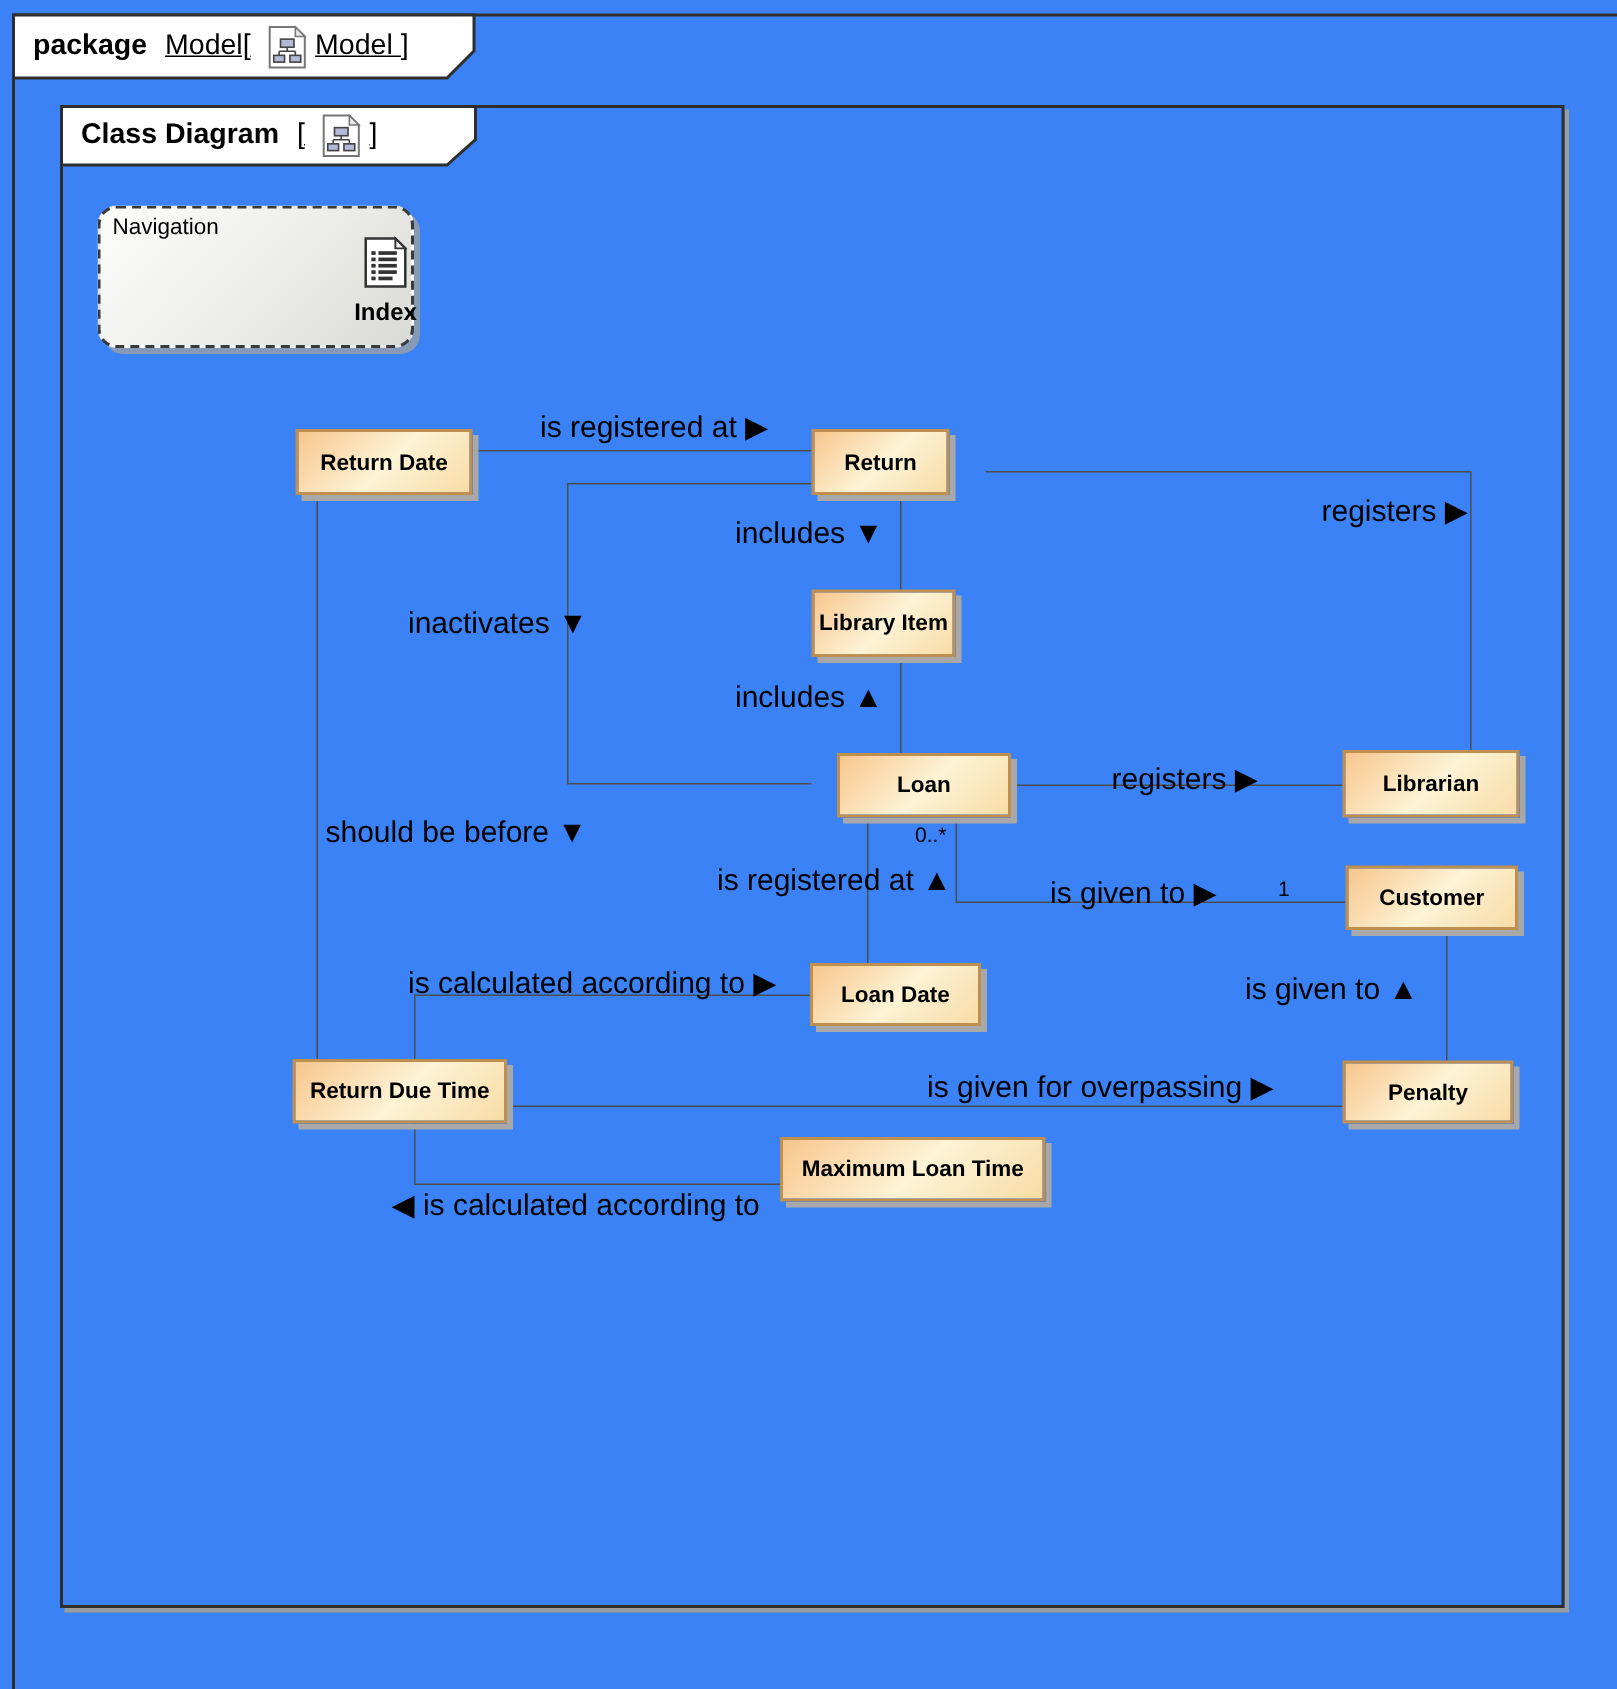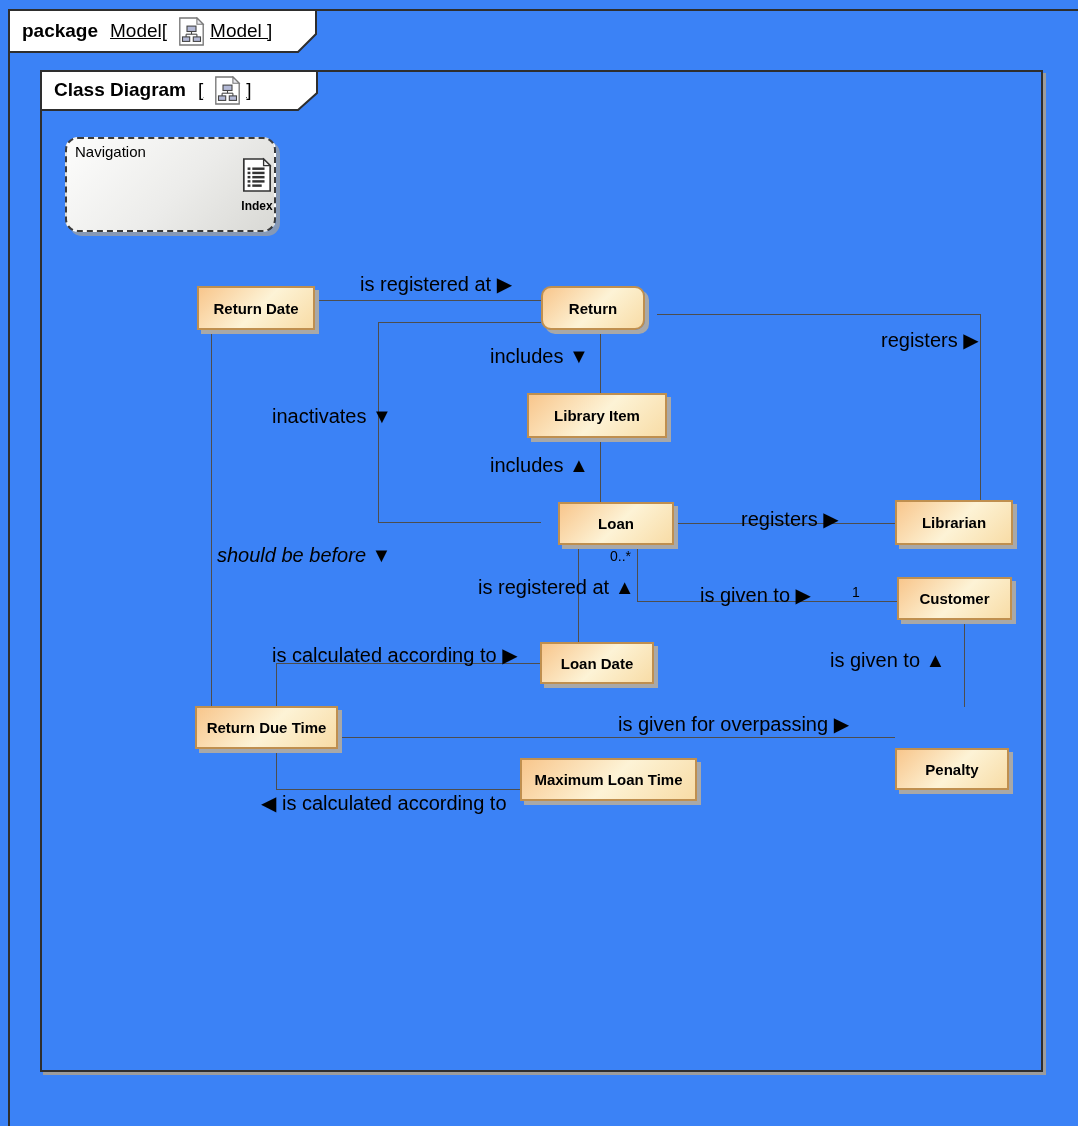--- a/index.html
+++ b/index.html
@@ -16,21 +16,21 @@
   .tab-text .seg{margin-right:6px;text-decoration:underline;}
   .tab-text .icon{margin:0 5px;display:inline-flex;}
   .nav-box{
     position:absolute;left:65px;top:137px;width:211px;height:95px;box-sizing:border-box;
     border:2px dashed #3a3a3a;border-radius:13px;
     background:linear-gradient(135deg,#fdfdfc 0%,#ececea 55%,#d9d9d5 100%);
     box-shadow:4px 4px 0 rgba(160,160,160,0.75);
   }
   .nav-title{position:absolute;left:8px;top:4px;font-size:15px;}
   .nav-index{position:absolute;left:155px;top:18px;width:70px;display:flex;flex-direction:column;align-items:center;cursor:pointer;}
-  .nav-index .cap{font-size:12px;font-weight:bold;margin-top:2px;}
+  .nav-index .cap{font-size:16px;font-weight:bold;margin-top:2px;}
   .cls{
     position:absolute;box-sizing:border-box;border:2px solid #bf8f4f;
     background:linear-gradient(135deg,#f8c68c 0%,#fdf3d6 52%,#f8dca6 100%);
     box-shadow:4px 4px 0 #a8a8a8;
     display:flex;align-items:center;justify-content:center;
     font-size:15px;font-weight:bold;text-align:center;cursor:pointer;
   }
   .ln{position:absolute;background:#4d4d4d;}
   .lbl{position:absolute;font-size:20px;white-space:nowrap;}
   .mult{position:absolute;font-size:14px;white-space:nowrap;}
@@ -129,55 +129,55 @@
   <div class="ln" style="left:276px;top:663px;width:264px;height:1px;"></div>
   <div class="ln" style="left:276px;top:749px;width:1px;height:40px;"></div>
   <div class="ln" style="left:276px;top:789px;width:244px;height:1px;"></div>
 
   <div class="lbl" style="left:360px;top:272px;">is registered at ▶</div>
   <div class="lbl" style="left:490px;top:345px;">includes ▼</div>
   <div class="lbl" style="left:272px;top:405px;">inactivates ▼</div>
   <div class="lbl" style="left:490px;top:454px;">includes ▲</div>
   <div class="lbl" style="left:881px;top:328px;">registers ▶</div>
   <div class="lbl" style="left:741px;top:507px;">registers ▶</div>
-  <div class="lbl" style="left:217px;top:544px;font-style:italic;">should be before ▼</div>
+  <div class="lbl" style="left:217px;top:544px;">should be before ▼</div>
   <div class="lbl" style="left:466px;top:576px;margin-left:12px;">is registered at ▲</div>
   <div class="lbl" style="left:700px;top:583px;">is given to ▶</div>
   <div class="lbl" style="left:830px;top:649px;">is given to ▲</div>
   <div class="lbl" style="left:272px;top:643px;">is calculated according to ▶</div>
   <div class="lbl" style="left:618px;top:712px;">is given for overpassing ▶</div>
   <div class="lbl" style="left:261px;top:791px;">◀ is calculated according to</div>
 
   <div class="mult" style="left:610px;top:548px;">0..*</div>
   <div class="mult" style="left:852px;top:584px;">1</div>
 
   <div class="cls" style="left:197px;top:286px;width:118px;height:44px;">
       <span>Return Date</span>
     </div>
-  <div class="cls" style="left:541px;top:286px;width:104px;height:44px;border-radius:10px;">
+  <div class="cls" style="left:541px;top:286px;width:92px;height:44px;">
       <span>Return</span>
     </div>
-  <div class="cls" style="left:527px;top:393px;width:140px;height:45px;">
+  <div class="cls" style="left:541px;top:393px;width:96px;height:45px;">
       <span>Library Item</span>
     </div>
   <div class="cls" style="left:558px;top:502px;width:116px;height:43px;">
       <span>Loan</span>
     </div>
   <div class="cls" style="left:895px;top:500px;width:118px;height:45px;">
       <span>Librarian</span>
     </div>
   <div class="cls" style="left:897px;top:577px;width:115px;height:43px;">
       <span>Customer</span>
     </div>
   <div class="cls" style="left:540px;top:642px;width:114px;height:42px;">
       <span>Loan Date</span>
     </div>
   <div class="cls" style="left:195px;top:706px;width:143px;height:43px;">
       <span>Return Due Time</span>
     </div>
-  <div class="cls" style="left:895px;top:707px;width:114px;height:42px;margin-top:41px;">
+  <div class="cls" style="left:895px;top:707px;width:114px;height:42px;">
       <span>Penalty</span>
     </div>
   <div class="cls" style="left:520px;top:758px;width:177px;height:43px;">
       <span>Maximum Loan Time</span>
     </div>
 
 </div>
 
 </body></html>

